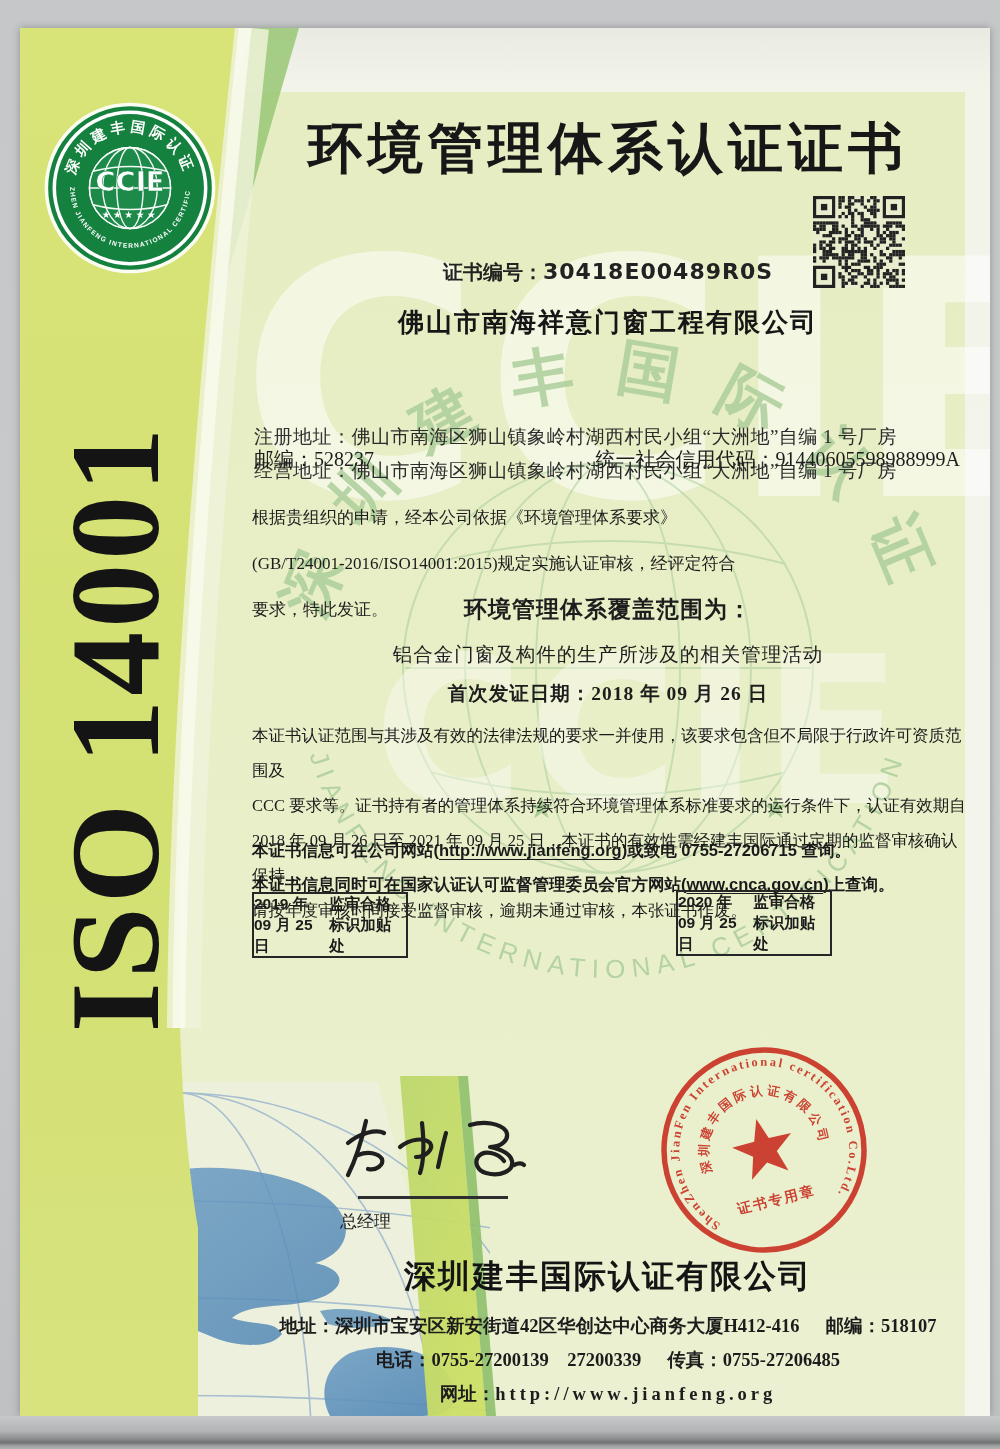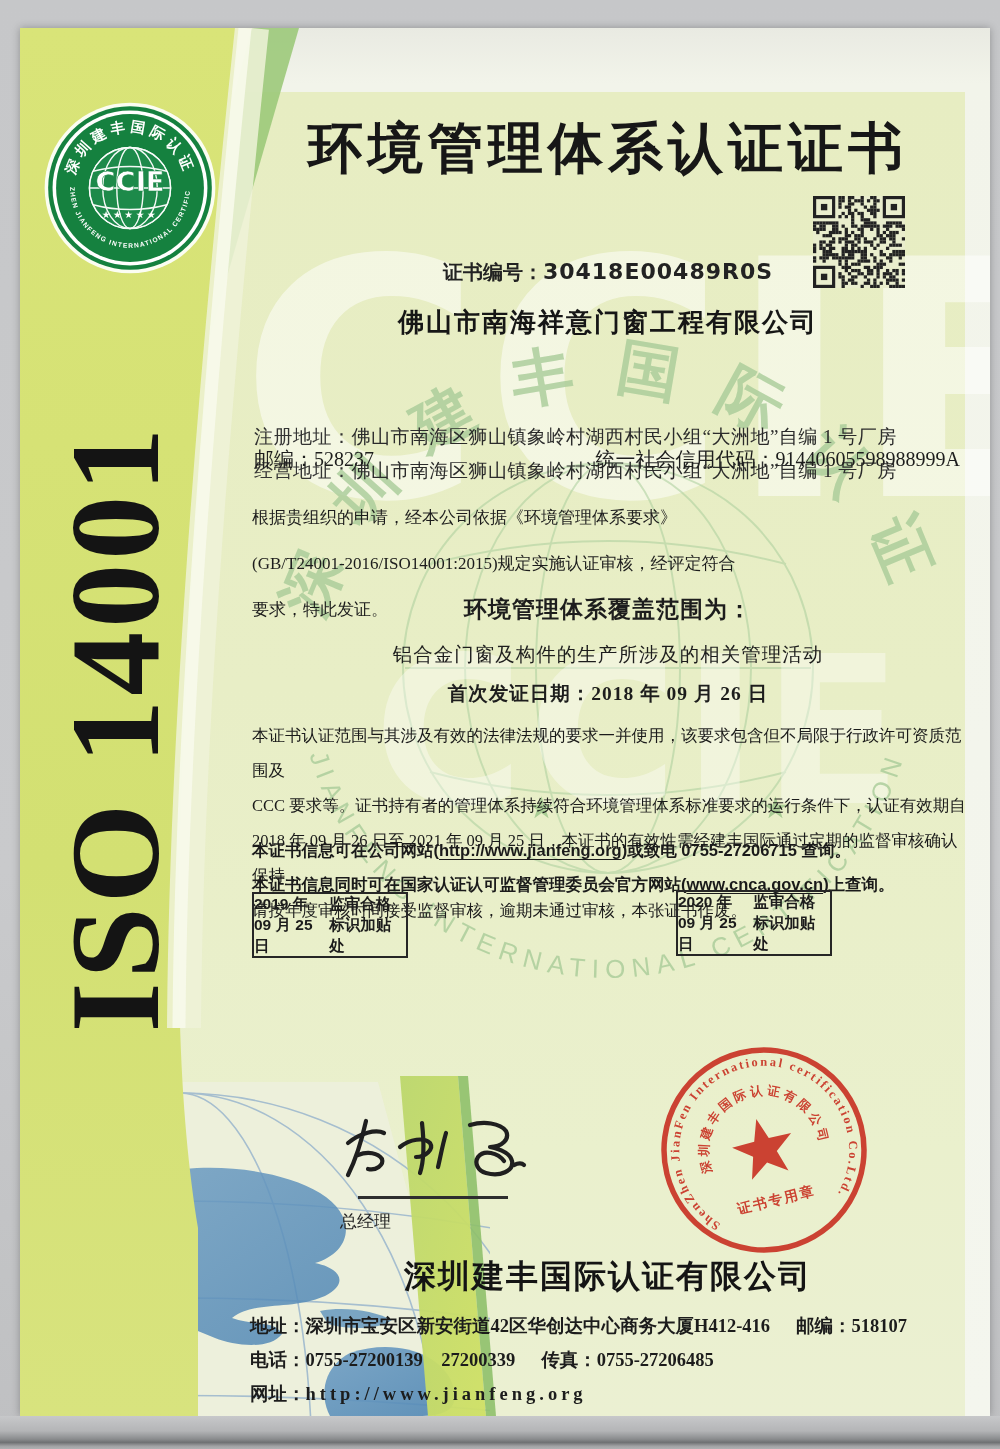--- a/index.html
+++ b/index.html
@@ -41,21 +41,21 @@
   .info{position:absolute;left:2px;width:714px;text-align:left;font-size:16.5px;font-weight:700;
     font-family:"Liberation Sans","DejaVu Sans",sans-serif;color:#1a1a1a;}
   .info .link{text-decoration:underline;text-underline-offset:3px;}
   .stickbox{position:absolute;width:152px;height:62px;border:2px solid #262626;
     display:flex;flex-direction:row;justify-content:space-evenly;align-items:center;
     font-size:15.5px;font-weight:700;font-family:"Liberation Sans","DejaVu Sans",sans-serif;color:#1c1c1c;}
   .sig-title{position:absolute;left:320px;top:1182px;width:200px;text-align:left;font-size:17px;color:#222;}
   .sig-line{position:absolute;left:338px;top:1168px;width:150px;height:3px;background:#2e2e2e;}
   .issuer{position:absolute;left:0;top:1227px;width:100%;font-size:32px;font-weight:900;
     font-family:"Liberation Sans","DejaVu Sans",sans-serif;letter-spacing:2px;color:#141414;}
-  .contact{position:absolute;left:0;width:100%;text-align:left;font-size:18.5px;font-weight:700;color:#1c1c1c;}
+  .contact{position:absolute;left:0;width:100%;text-align:center;font-size:18.5px;font-weight:700;color:#1c1c1c;}
   .contact .sp{display:inline-block;width:26px;}
   .contact .url{letter-spacing:4px;}
   
   .iso-anchor{position:absolute;left:95px;top:700px;width:0;height:0;}
   .iso-anchor span{position:absolute;transform:translate(-50%,-50%) rotate(-90deg);white-space:nowrap;
     font-family:"Liberation Serif","DejaVu Serif",serif;font-weight:900;font-size:128px;letter-spacing:4px;color:#141414;}
 </style>
 </head>
 <body>
 

